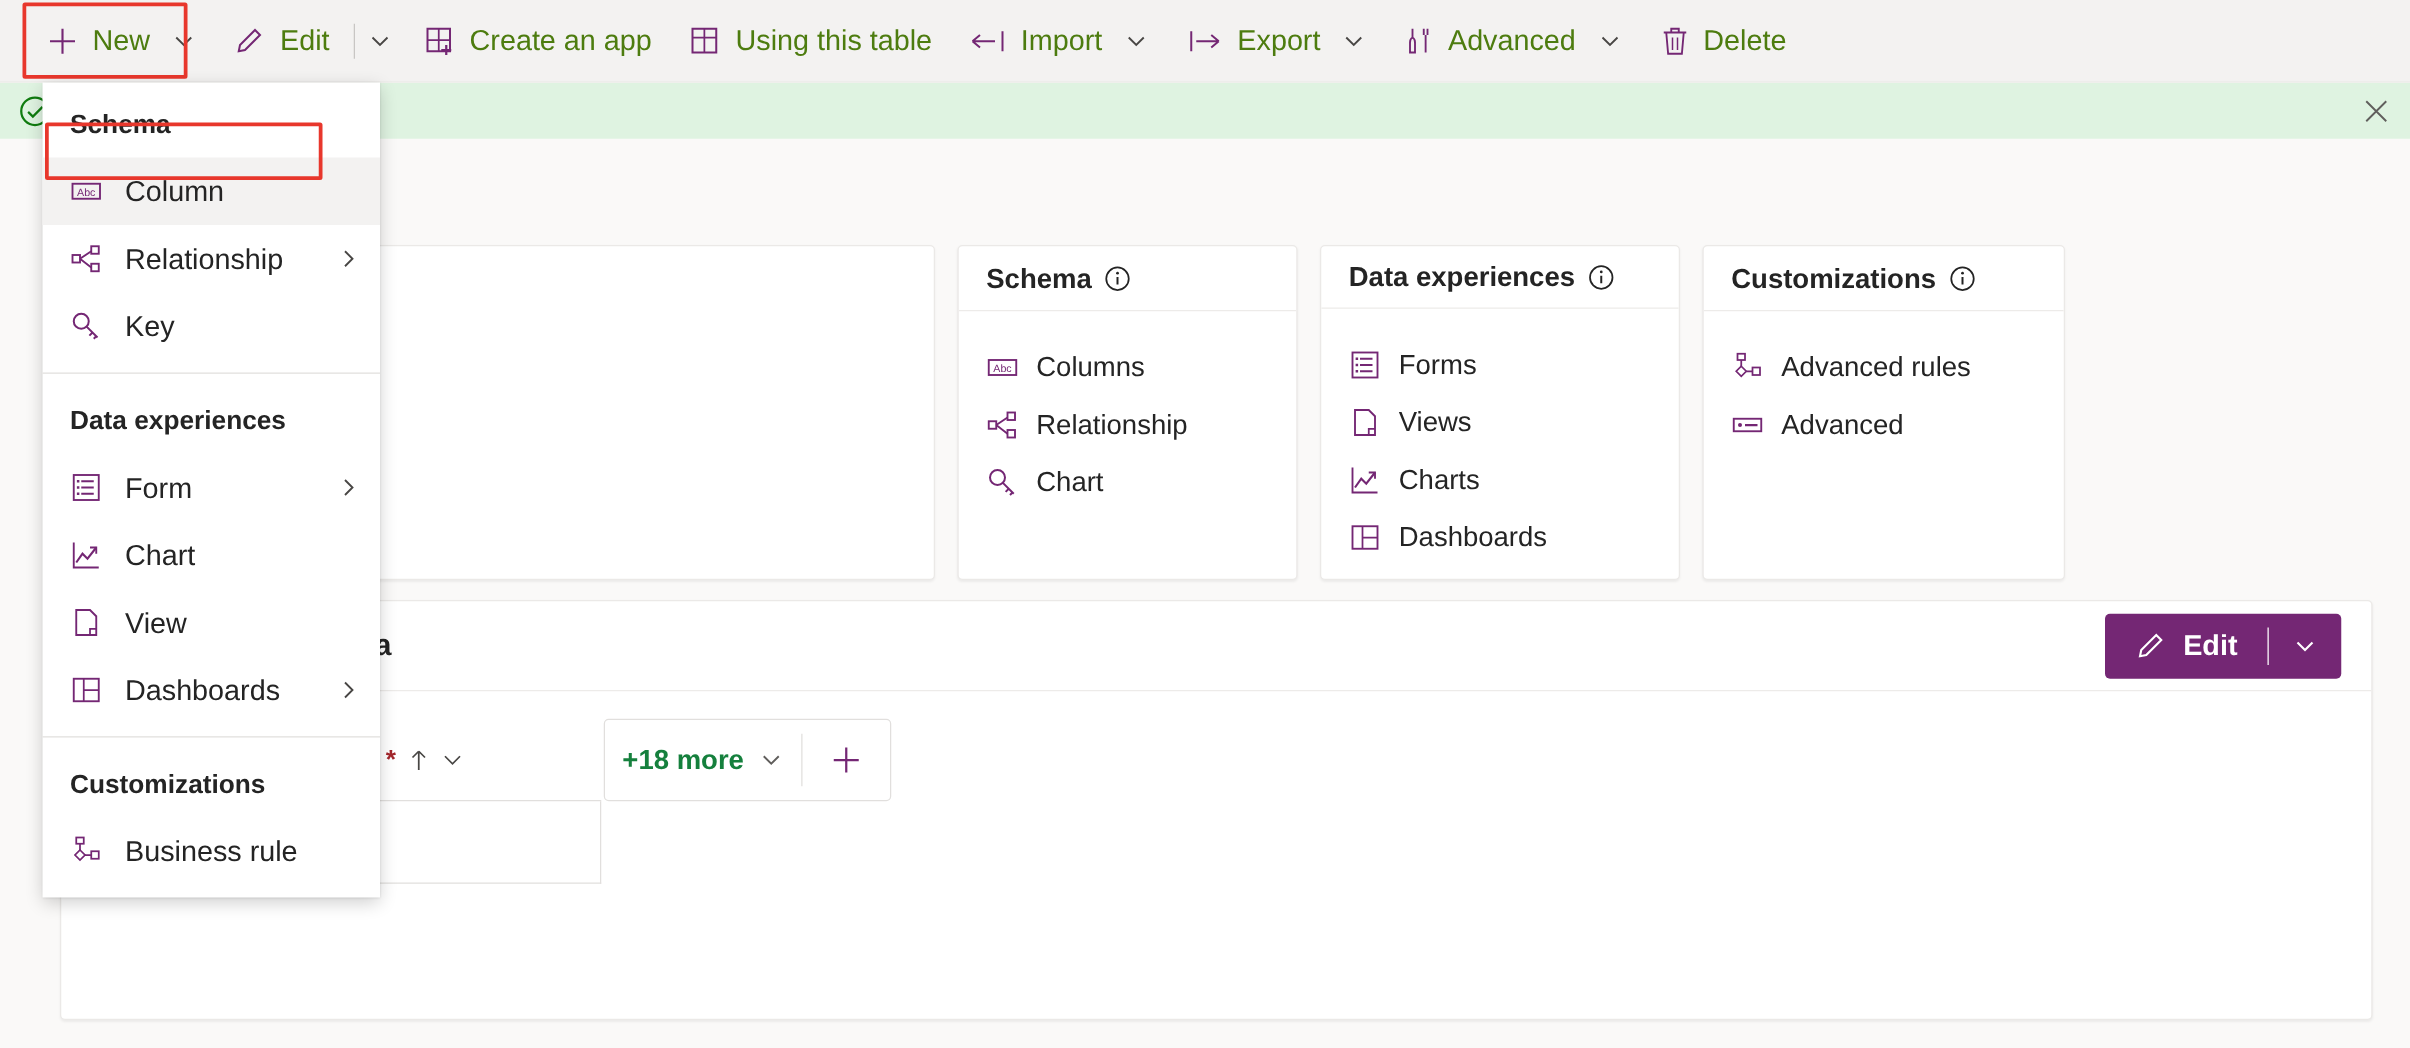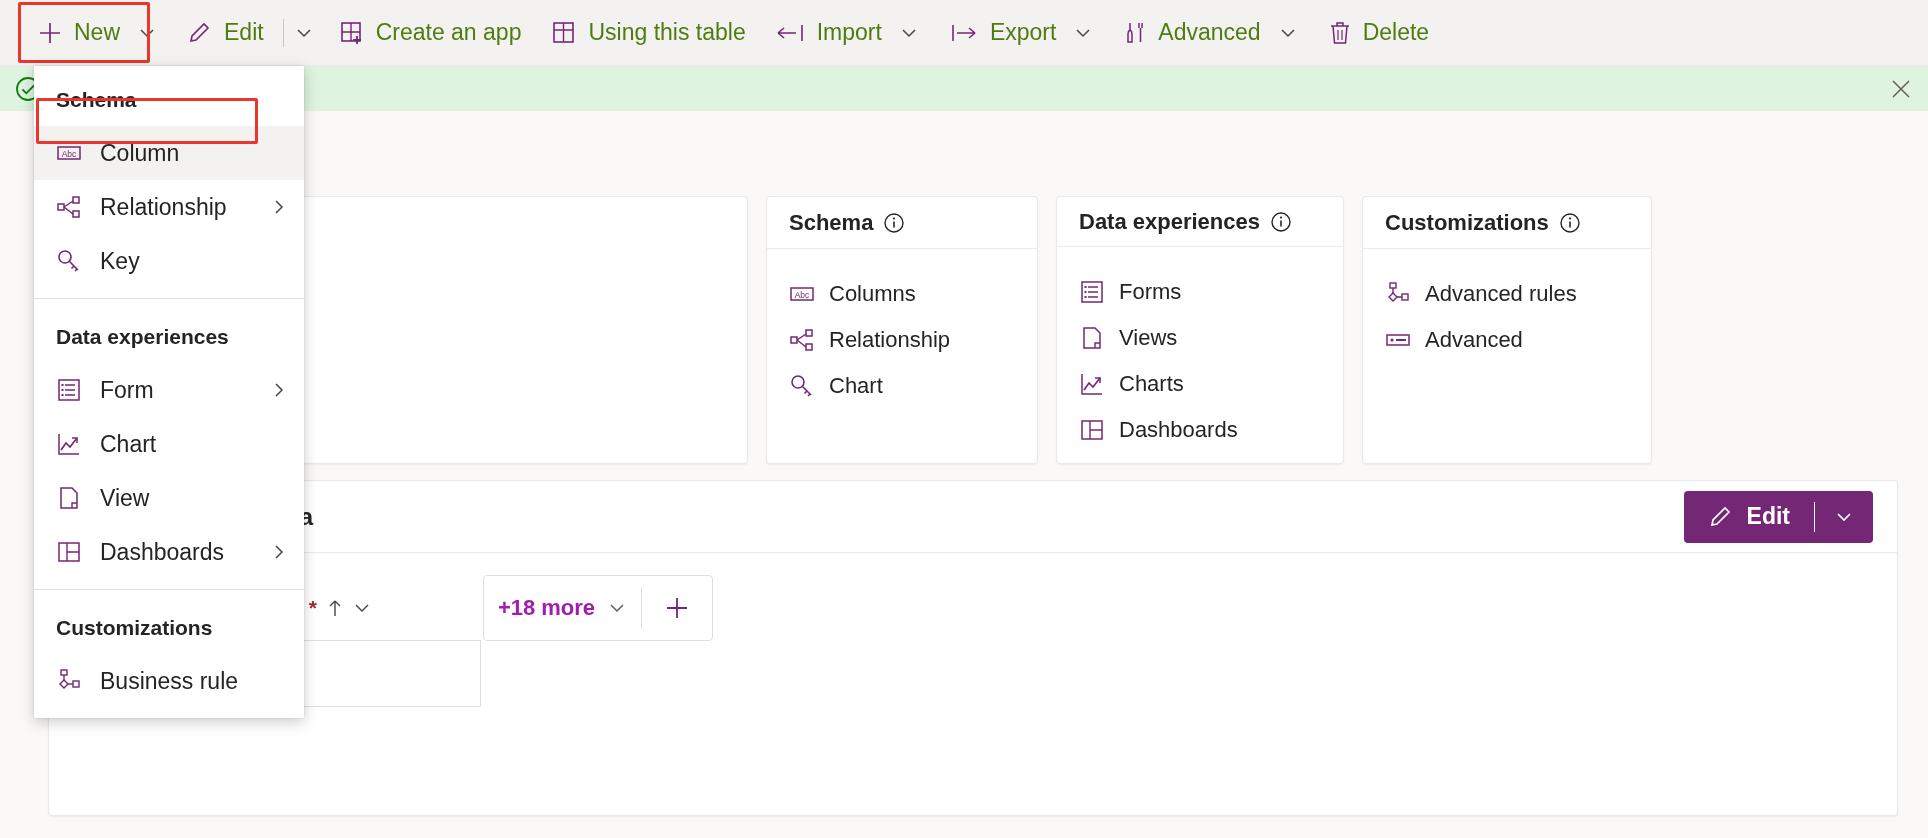--- a/index.html
+++ b/index.html
@@ -125,21 +125,21 @@
     width: 373px;
   }
   .morebox {
     margin-left: 2px;
     width: 230px; height: 66px;
     border: 1px solid #e1dfdd; border-radius: 4px;
     display: flex; align-items: center;
   }
   .morebox .more {
     flex: 1; display: flex; align-items: center; justify-content: center; gap: 12px;
-    color: #a21caf; font-size: 22px; font-weight: 600; cursor: pointer;
+    color: #15803d; font-size: 22px; font-weight: 600; cursor: pointer;
   }
   .morebox .vsep { width: 1px; height: 42px; background: #e1dfdd; }
   .morebox .plus { width: 70px; display: flex; align-items: center; justify-content: center; cursor: pointer; }
 
   
   .menu {
     position: absolute; left: 34px; top: 66px; width: 270px;
     background: #ffffff;
     box-shadow: 0 4px 14px rgba(0,0,0,0.20), 0 0 2px rgba(0,0,0,0.12);
     z-index: 20;

